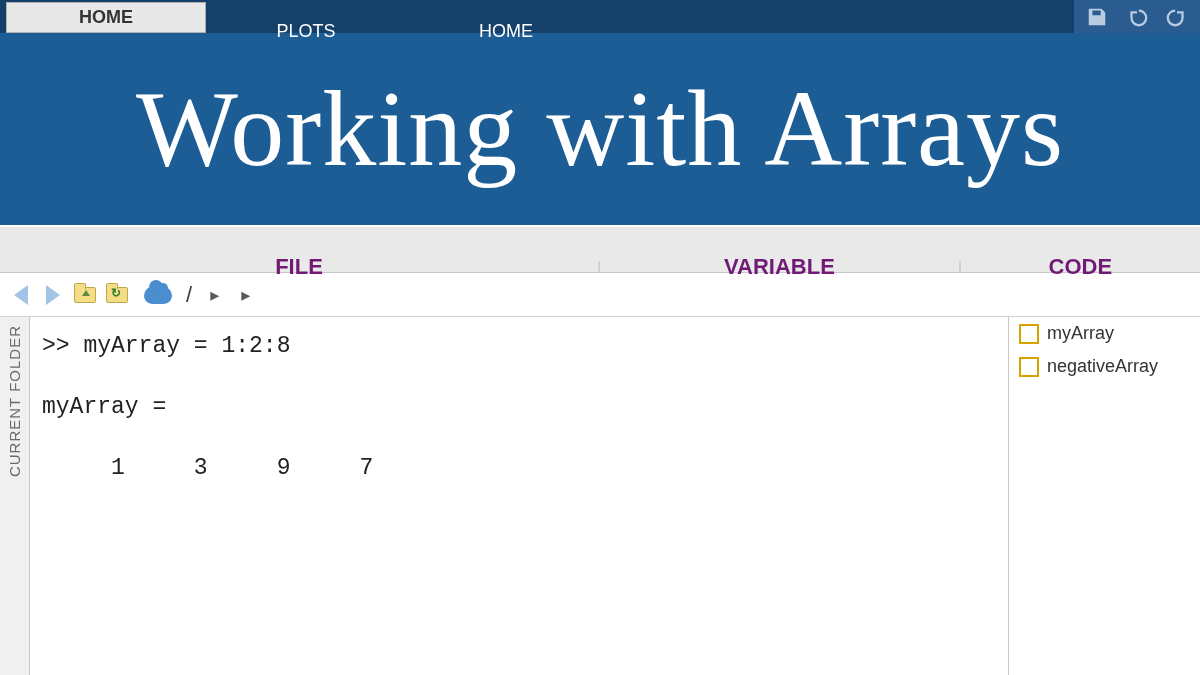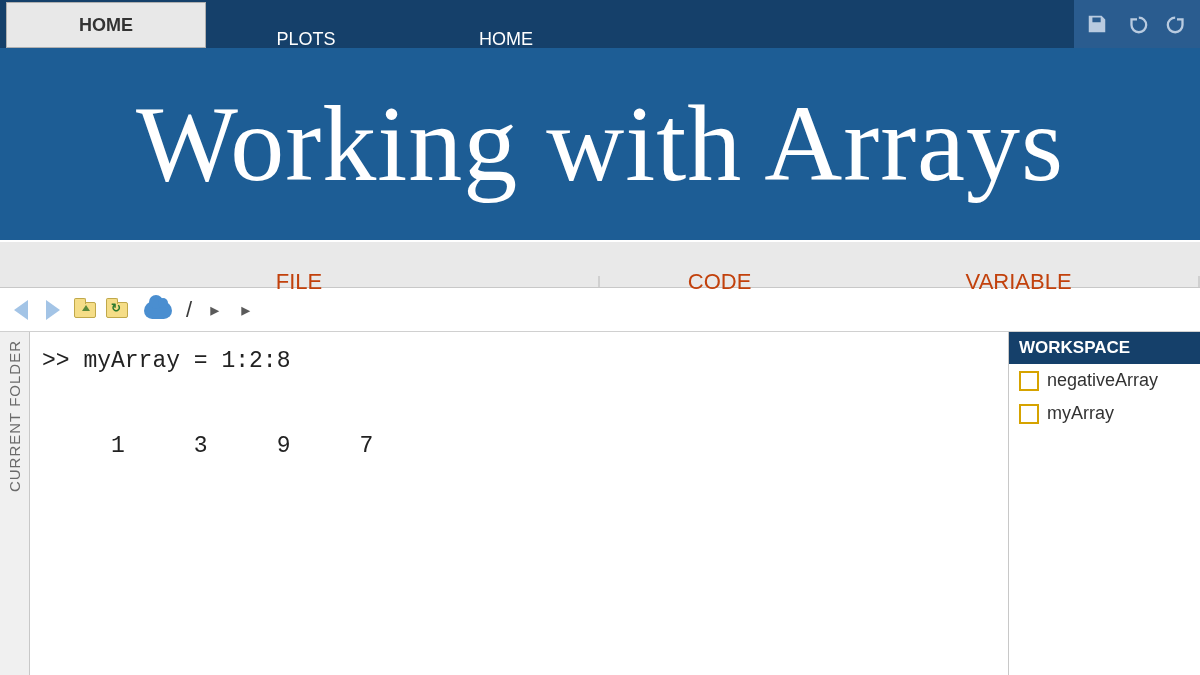--- a/index.html
+++ b/index.html
@@ -6,21 +6,21 @@
     body {
       font-family: "Segoe UI", Arial, sans-serif;
       width: 1200px;
       height: 675px;
       overflow: hidden;
       background: #fff;
     }
 
     
     .top-tabs {
-      height: 48px;
+      height: 33px;
       background: #15406a;
       display: flex;
       align-items: stretch;
       position: relative;
     }
     .top-tab {
       padding: 0 28px;
       display: flex;
       align-items: center;
       justify-content: center;
@@ -81,23 +81,23 @@
       border-top: 2px solid #fff;
       border-bottom: 1px solid #c8c8c8;
       display: flex;
     }
     .section-cell {
       flex: 1;
       border-right: 2px solid #d0d0d0;
       display: flex;
       align-items: center;
       justify-content: center;
-      color: #c2410c;
+      color: #701a75;
       font-size: 22px;
-      font-weight: 400;
+      font-weight: 700;
       cursor: pointer;
       margin-top: 34px;
     }
     .section-cell.file  { flex: 5; }
     .section-cell.var   { flex: 3; }
     .section-cell.code  { flex: 2; border-right: none;}
 
     
     .nav-bar {
       height: 44px;
@@ -280,22 +280,22 @@
           <path d="M10 5a8 8 0 1 0 8 8M18 13V7h-6"></path>
         </svg>
     </div>
   </div>
 </div>
 
 <div class="banner">Working with Arrays</div>
 
 <div class="section-bar">
   <div class="section-cell file">FILE</div>
+  <div class="section-cell var">VARIABLE</div>
   <div class="section-cell code">CODE</div>
-  <div class="section-cell var">VARIABLE</div>
 </div>
 
 <div class="nav-bar">
   <div class="nav-btn">
       <div class="arrow-left"></div>
     </div>
   <div class="nav-btn">
       <div class="arrow-right"></div>
     </div>
   <div class="nav-btn">
@@ -310,28 +310,28 @@
   <span class="chevron">▸</span>
 </div>
 
 <div class="main">
   <div class="side-label">
     <span>CURRENT FOLDER</span>
   </div>
   <div class="command-window">
     <div class="line">&gt;&gt; myArray = 1:2:8</div>
     <div class="blank"></div>
+    <div class="line">myArray =</div>
     <div class="blank"></div>
     <div class="line">     1     3     9     7</div>
     <div class="blank"></div>
   </div>
   <div class="workspace">
-    <div class="ws-header">WORKSPACE</div>
+    <div class="ws-var">
+      <div class="ws-var-icon"></div>
+      <span>myArray</span>
+    </div>
     <div class="ws-var">
       <div class="ws-var-icon"></div>
       <span>negativeArray</span>
     </div>
-    <div class="ws-var">
-      <div class="ws-var-icon"></div>
-      <span>myArray</span>
-    </div>
   </div>
 </div>
 
 </body></html>

